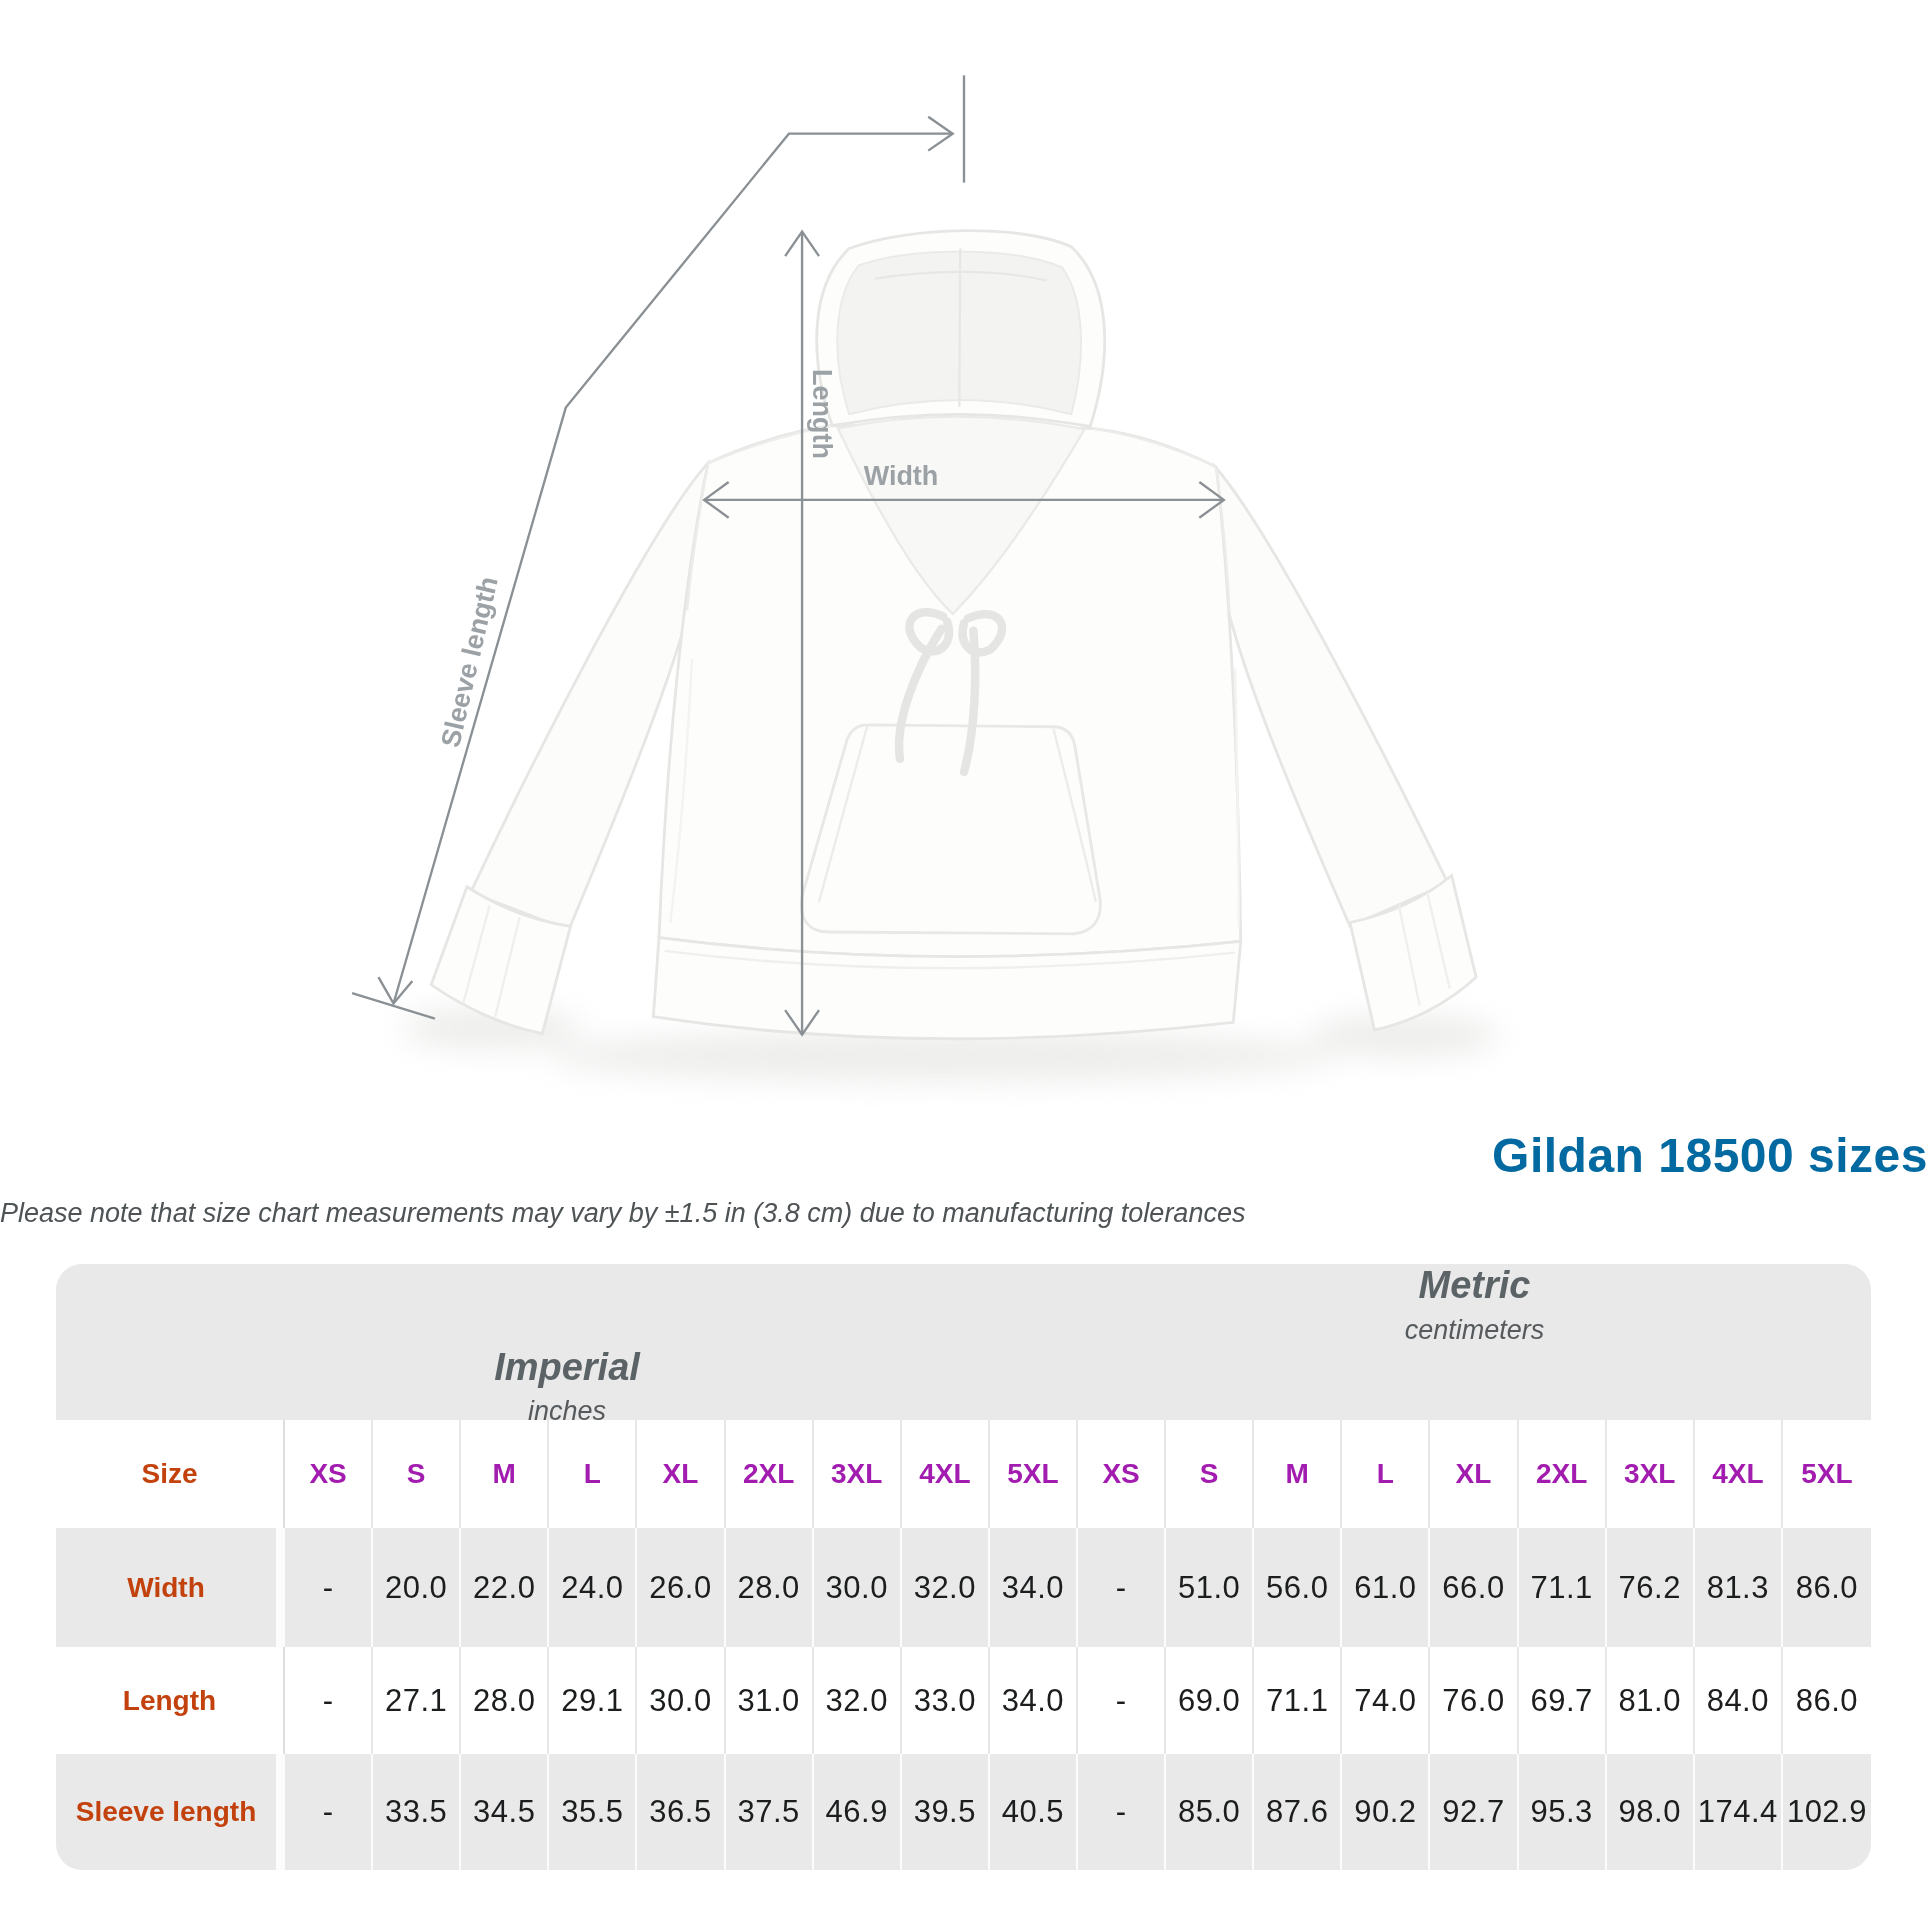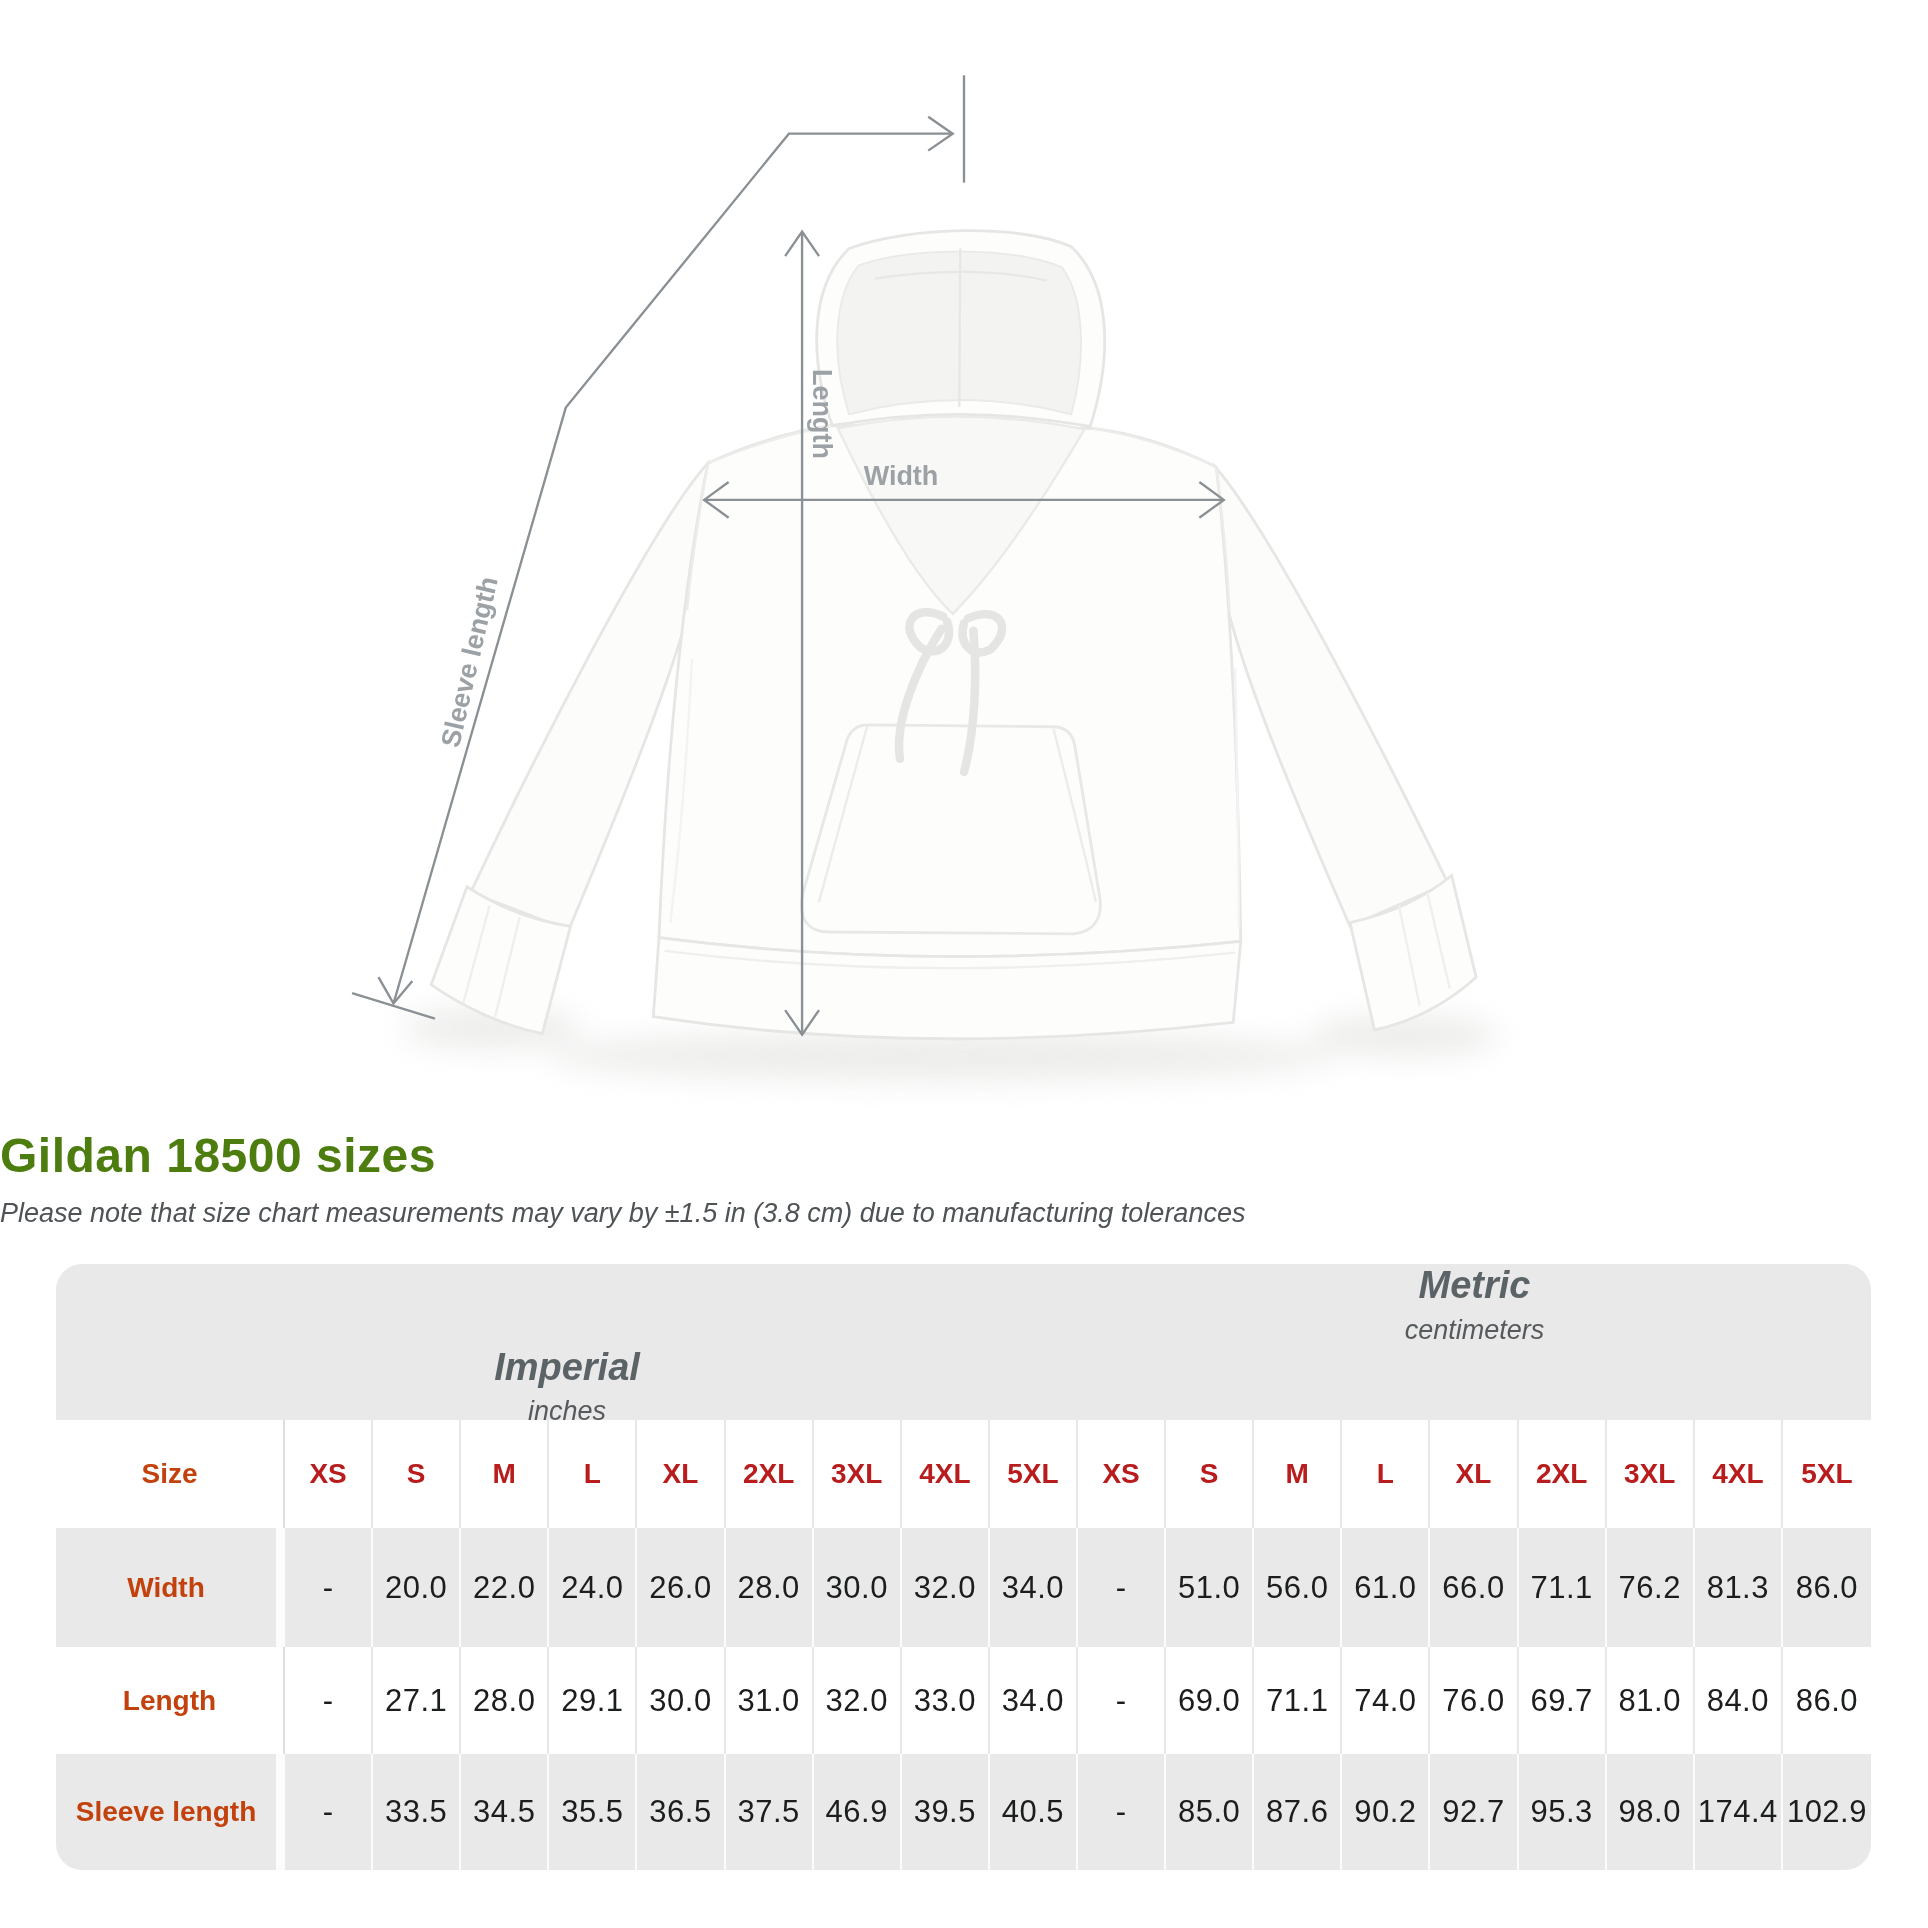--- a/index.html
+++ b/index.html
@@ -12,22 +12,22 @@
   
   .mlabel {
     position:absolute; font-weight:bold; font-size:27px; color:#9ba1a5;
     white-space:nowrap; transform:translate(-50%,-50%);
   }
   .mlabel.rot90  { transform:translate(-50%,-50%) rotate(90deg); }
   .mlabel.rotsl  { transform:translate(-50%,-50%) rotate(-77deg); }
 
   
   .title {
-    position:absolute; top:1128px; left:0; width:100%; text-align:left;
-    font-size:48px; font-weight:bold; color:#4d7c0f; letter-spacing:0.5px;
+    position:absolute; top:1128px; left:0; width:100%; text-align:right;
+    font-size:48px; font-weight:bold; color:#0369a1; letter-spacing:0.5px;
   }
   .subtitle {
     position:absolute; top:1198px; left:0; width:100%; text-align:left;
     font-size:27px; font-style:italic; color:#4e5356;
   }
 
   
   .table { position:absolute; left:56px; top:1264px; width:1815px; }
   .band {
     display:grid; grid-template-columns:229px repeat(18,1fr);
@@ -47,21 +47,21 @@
   .row-g2   { height:116px; background:#e9e9e9; border-radius:0 0 26px 26px; }
 
   .tr > div { border-right:2.8px solid transparent; }
   .tr > div:last-child { border-right:none; }
   .row-size > div:not(:last-child), .row-w1 > div:not(:last-child) { border-right-color:#e7e7e7; }
   .row-size > div:first-child, .row-w1 > div:first-child { border-right-color:#dedede; }
   .row-g1 > div:not(:last-child), .row-g2 > div:not(:last-child) { border-right-color:#fcfcfc; }
   .row-g1 > div:first-child, .row-g2 > div:first-child { border-right-width:9.4px; border-right-color:#fcfcfc; }
 
   .rowlabel { font-weight:bold; font-size:28px; color:#c2410c; }
-  .colh     { font-weight:bold; font-size:28px; color:#b91c1c; }
+  .colh     { font-weight:bold; font-size:28px; color:#a21caf; }
   .val      { font-size:31px; color:#1b1d1e; letter-spacing:0.5px; }
 </style>
 </head>
 <body>
 
 <div class="canvas">
 
   <svg class="scene" width="1928" height="1928" viewBox="0 0 2048 2048">
     <defs>
       <filter id="soft" x="-60%" y="-60%" width="220%" height="220%">

